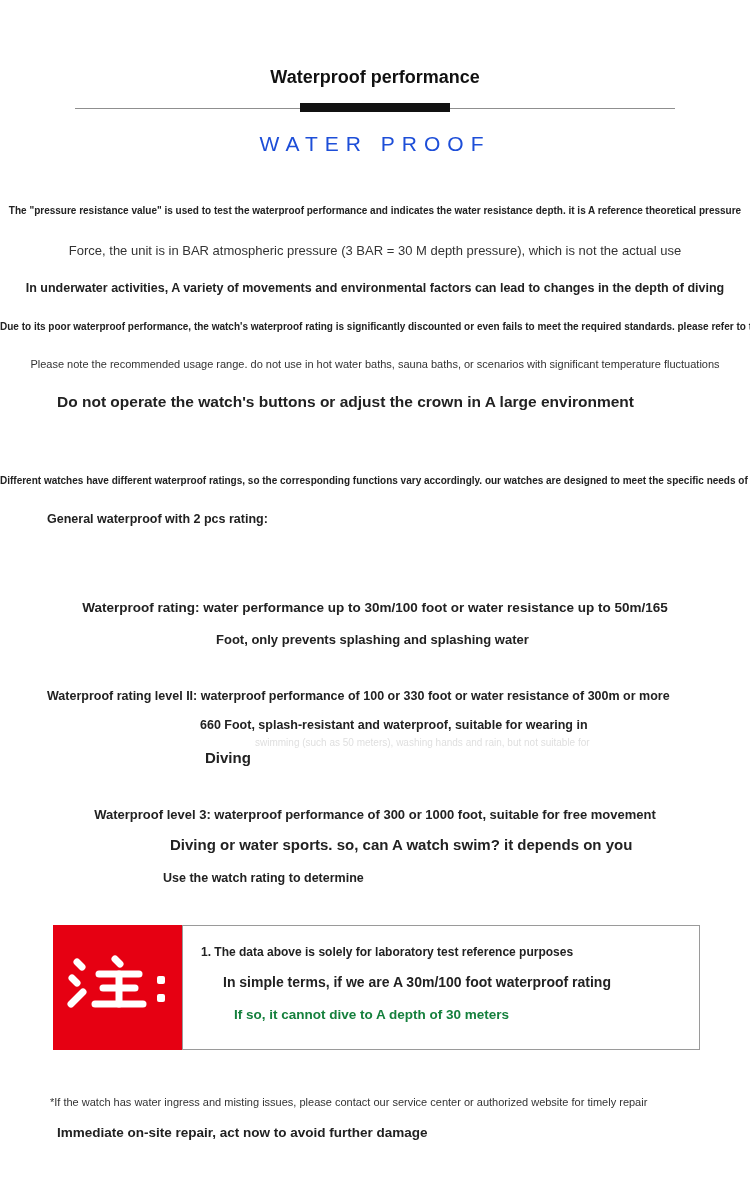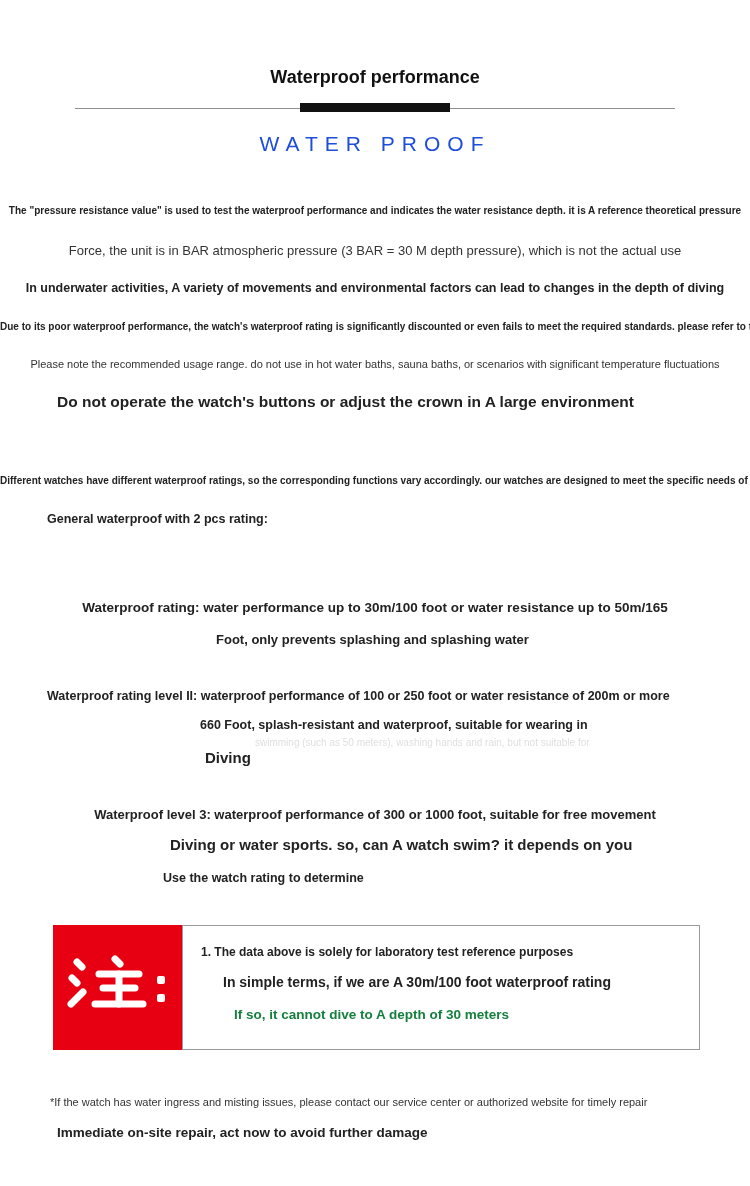--- a/index.html
+++ b/index.html
@@ -86,21 +86,21 @@
   <p class="abs ctr i4">Due to its poor waterproof performance, the watch's waterproof rating is significantly discounted or even fails to meet the required standards. please refer to the waterproof rating for details</p>
   <p class="abs ctr i5">Please note the recommended usage range. do not use in hot water baths, sauna baths, or scenarios with significant temperature fluctuations</p>
   <p class="abs i6">Do not operate the watch's buttons or adjust the crown in A large environment</p>
 
   <p class="abs ctr r1">Different watches have different waterproof ratings, so the corresponding functions vary accordingly. our watches are designed to meet the specific needs of various users</p>
   <p class="abs rh">General waterproof with 2 pcs rating:</p>
 
   <p class="abs ctr l1a">Waterproof rating: water performance up to 30m/100 foot or water resistance up to 50m/165</p>
   <p class="abs l1b">Foot, only prevents splashing and splashing water</p>
 
-  <p class="abs l2a">Waterproof rating level II: waterproof performance of 100 or 250 foot or water resistance of 200m or more</p>
+  <p class="abs l2a">Waterproof rating level II: waterproof performance of 100 or 330 foot or water resistance of 300m or more</p>
   <p class="abs l2b">660 Foot, splash-resistant and waterproof, suitable for wearing in</p>
   <p class="abs l2f">swimming (such as 50 meters), washing hands and rain, but not suitable for</p>
   <p class="abs l2c">Diving</p>
 
   <p class="abs ctr l3a">Waterproof level 3: waterproof performance of 300 or 1000 foot, suitable for free movement</p>
   <p class="abs l3b">Diving or water sports. so, can A watch swim? it depends on you</p>
   <p class="abs l3c">Use the watch rating to determine</p>
 
   <div class="abs note">
     <div class="note-badge">

